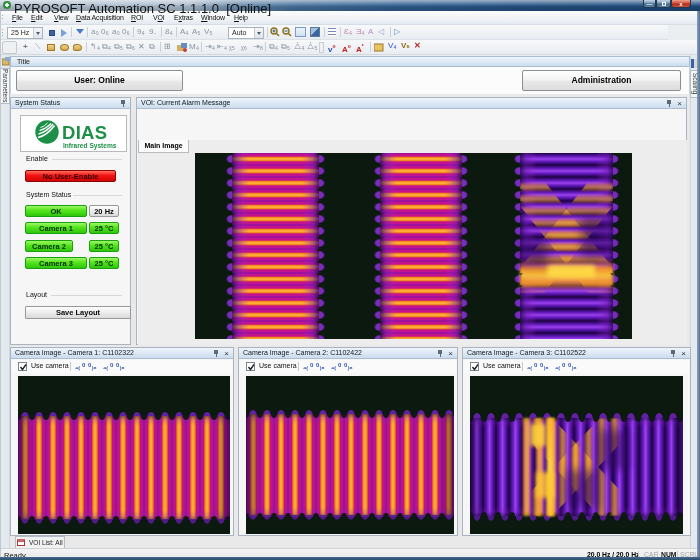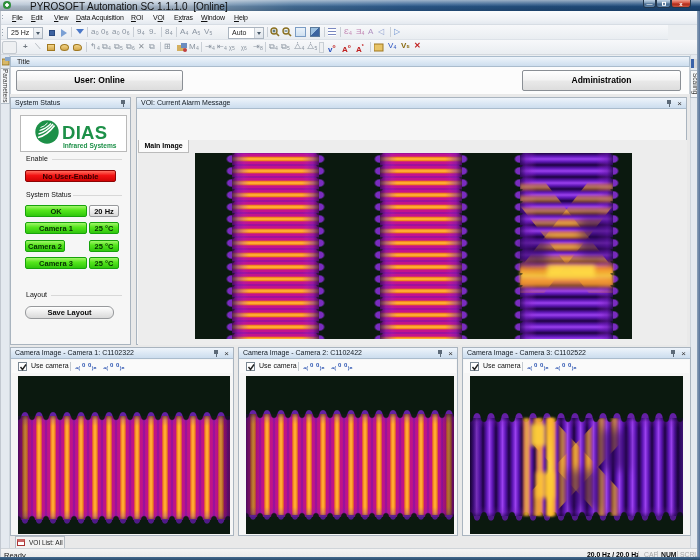--- a/index.html
+++ b/index.html
@@ -1,20 +1,20 @@
 <!DOCTYPE html>
 <html><head><meta charset="utf-8"><style>
 *{margin:0;padding:0;box-sizing:border-box}
 html,body{width:700px;height:560px;overflow:hidden;background:#ebeef1;font-family:"Liberation Sans",sans-serif}
 .abs{position:absolute}
 
 #titlebar{position:absolute;left:0;top:0;width:700px;height:11px;
  background:linear-gradient(to right,#b6c4d4 0%,#a9bacc 27%,#6f8fae 33%,#45709a 42%,#2c5b8e 58%,#224f80 78%,#1d4a7b 100%);}
 #titlebar:before{content:"";position:absolute;inset:0;background:linear-gradient(to bottom,rgba(255,255,255,.55),rgba(255,255,255,.15) 40%,rgba(0,0,0,.08) 60%,rgba(0,0,0,.18));}
-#apptitle{position:absolute;left:30px;top:1px;font-size:10px;color:#111;white-space:nowrap;z-index:3}
+#apptitle{position:absolute;left:14px;top:1px;font-size:13px;color:#111;white-space:nowrap;z-index:3}
 #appicon{position:absolute;left:3px;top:1px;width:8px;height:8px;border-radius:50%;z-index:3;
  background:radial-gradient(circle at 50% 50%,#fff 0 1.5px,#2e8f3a 2px 3.9px,#1a6428 4px);}
 .winbtn{position:absolute;top:0;height:8px;z-index:4;border:1px solid #23374d;border-top:none;border-radius:0 0 3px 3px;
  background:linear-gradient(#c4d6e8,#7897b4 45%,#44668c 55%,#5f84a8);}
 .winbtn span{position:absolute;left:50%;top:50%;transform:translate(-50%,-55%);color:#fff;font-size:6px;font-weight:bold;line-height:6px}
 
 #menubar{position:absolute;left:0;top:11px;width:700px;height:14px;background:linear-gradient(#fbfcfd,#eef1f5 70%,#e4e9ef);border-bottom:1px solid #d7dde4}
 .mitem{position:absolute;top:3px;font-size:7px;letter-spacing:-.15px;color:#101010;white-space:nowrap}
 .mitem u{text-decoration:underline}
 
@@ -236,27 +236,27 @@
  </div>
  <span class="gbox" style="left:15px;top:57px">Enable</span>
  <div class="gline" style="left:41px;right:8px;top:61px"></div>
  <div id="redbtn" style="left:14px;top:72px;width:91px;height:12px;line-height:11px">No User-Enable</div>
  <span class="gbox" style="left:15px;top:93px">System Status</span>
  <div class="gline" style="left:62px;right:8px;top:97px"></div>
  <div class="greenbtn" style="left:14px;top:107px;width:62px;height:12px;line-height:11px">OK</div>
  <div class="greybtn" style="left:78px;top:107px;width:30px;height:12px;line-height:11px">20 Hz</div>
  <div class="greenbtn" style="left:14px;top:124px;width:62px;height:12px;line-height:11px">Camera 1</div>
  <div class="greenbtn" style="left:78px;top:124px;width:30px;height:12px;line-height:11px">25 °C</div>
- <div class="greenbtn" style="left:14px;top:142px;width:40px;height:12px;line-height:11px">Camera 2</div>
+ <div class="greenbtn" style="left:14px;top:142px;width:48px;height:12px;line-height:11px">Camera 2</div>
  <div class="greenbtn" style="left:78px;top:142px;width:30px;height:12px;line-height:11px">25 °C</div>
  <div class="greenbtn" style="left:14px;top:159px;width:62px;height:12px;line-height:11px">Camera 3</div>
  <div class="greenbtn" style="left:78px;top:159px;width:30px;height:12px;line-height:11px">25 °C</div>
  <span class="gbox" style="left:15px;top:193px">Layout</span>
  <div class="gline" style="left:40px;right:8px;top:197px"></div>
- <div class="greybtn" style="left:14px;top:208px;width:89px;height:13px;line-height:12px;border-radius:6px">Save Layout</div>
+ <div class="greybtn" style="left:14px;top:208px;width:106px;height:13px;line-height:12px;border-radius:1px">Save Layout</div>
 </div>
 
 <div class="panel" id="voipanel" style="left:136px;top:97px;width:551px;height:248px">
  <div class="pcap">VOI: Current Alarm Message<span class="pin" style="right:14px"></span><span class="px" style="right:4px">×</span></div>
  <div class="abs" style="left:1px;top:42px;width:549px;height:205px;background:#ededed"></div>
  <div class="abs" style="left:1px;top:42px;width:51px;height:13px;background:#fbfbfb;border:1px solid #bbb;border-top:none;font-size:7px;font-weight:bold;line-height:12px;text-align:center">Main Image</div>
 
  <div class="thermal" id="mainimg" style="left:58px;top:55px;width:437px;height:186px">
   <div class="vcol" style="left:37px;width:87px"></div>
       <div class="bumpL" style="left:31px"></div>

